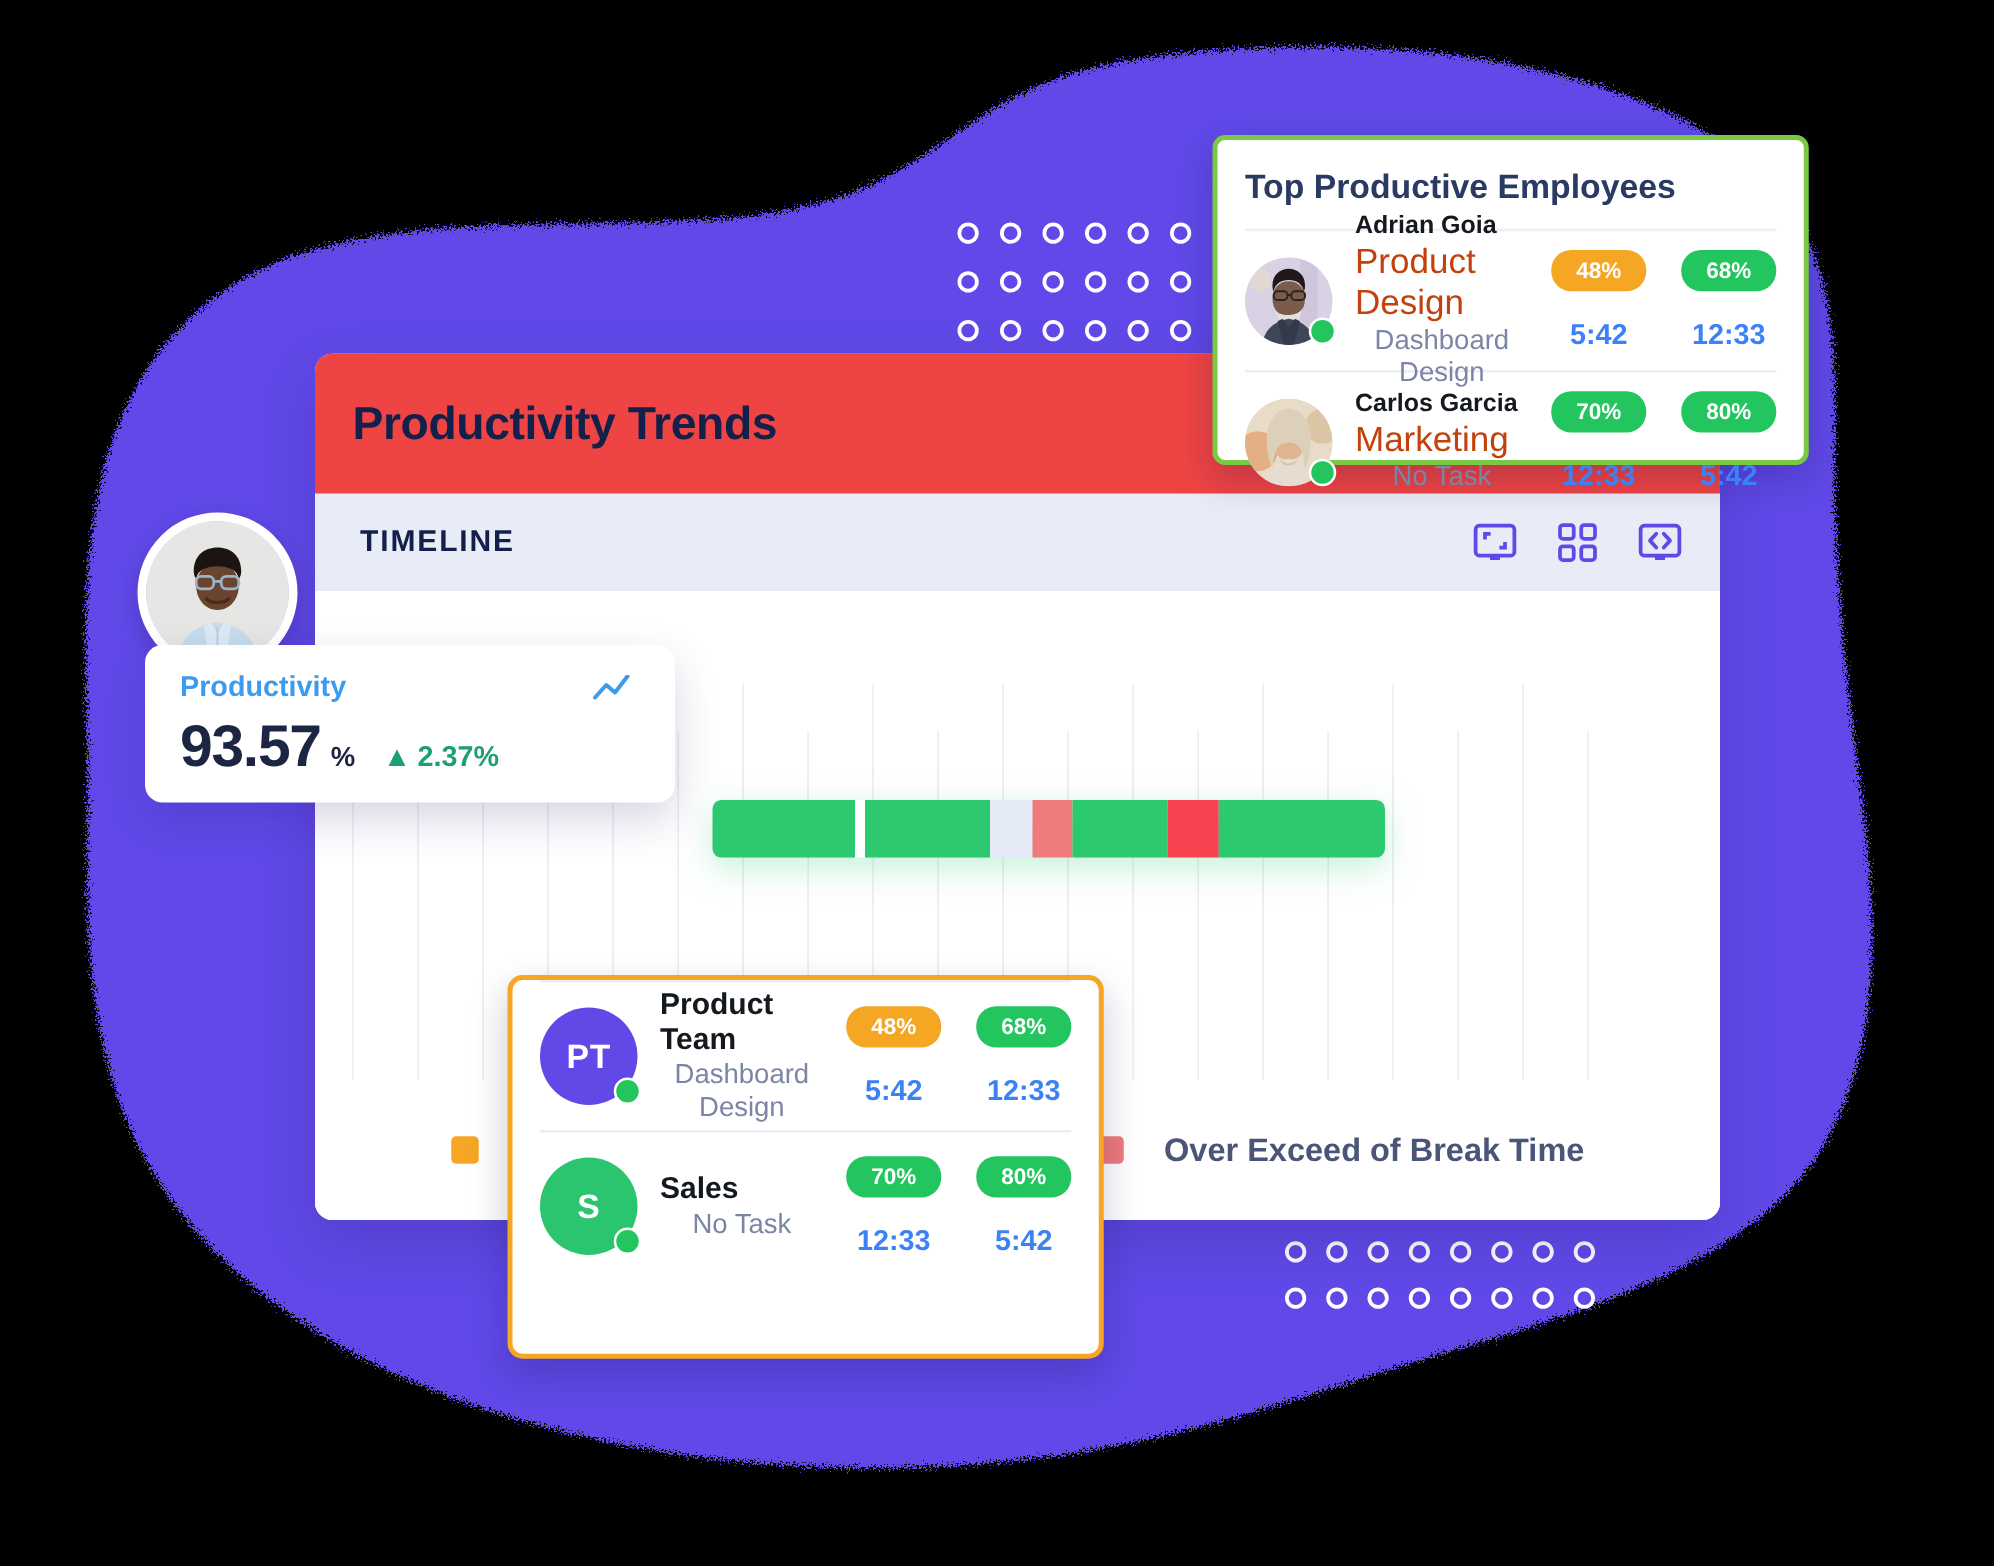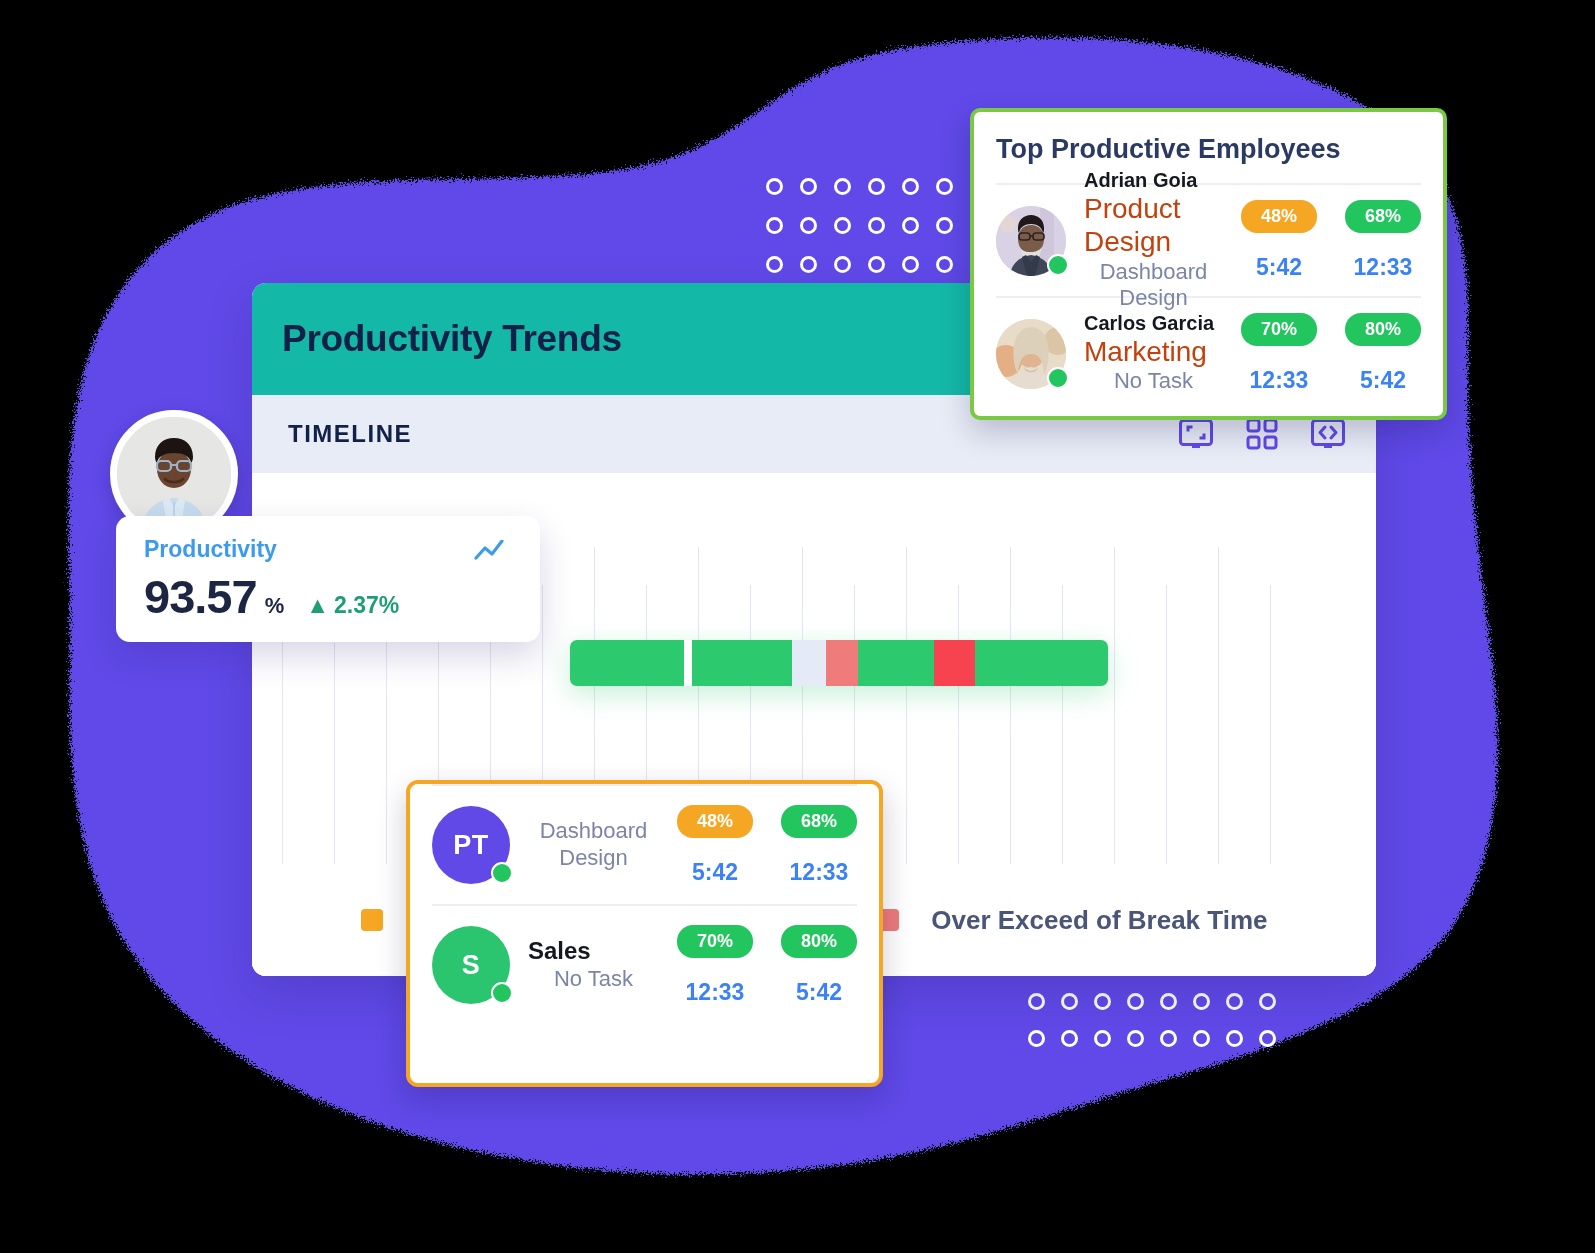--- a/index.html
+++ b/index.html
@@ -63,21 +63,21 @@
     box-shadow: 0 18px 45px rgba(40, 30, 110, 0.22);
     z-index: 10;
     overflow: hidden;
   }
 
   #card-header {
     height: 112px;
     display: flex;
     align-items: center;
     padding: 0 30px;
-    background: #14b8a6;
+    background: #ef4444;
   }
   #page-title {
     font-size: 37px;
     font-weight: bold;
     color: #12204a;
     letter-spacing: -0.3px;
   }
 
   #timeline-bar {
     height: 78px;
@@ -253,21 +253,21 @@
     right: 28px;
     top: 24px;
   }
 
   
   #employees-card {
     position: absolute;
     left: 970px;
     top: 108px;
     width: 477px;
-    height: 312px;
+    height: 264px;
     background: #ffffff;
     border: 4px solid #7ac943;
     border-radius: 10px;
     z-index: 40;
     box-shadow: 0 12px 30px rgba(20, 15, 70, 0.22);
     padding: 0 22px;
   }
 
   
   #team-card {
@@ -650,20 +650,21 @@
 
 <div id="team-card">
   <div class="panel-divider"></div>
 
   <div class="panel-row">
     <div class="row-avatar-wrap">
       <div class="row-avatar initials" style="background:#6149e8">PT</div>
       <div class="status-dot"></div>
     </div>
     <div class="row-info">
+      <div class="row-name">Product Team</div>
       <div class="row-task">Dashboard Design</div>
     </div>
     <div class="row-metrics">
       <div class="metric">
         <span class="metric-pill" style="background:#f5a623">48%</span>
         <span class="metric-time">5:42</span>
       </div>
       <div class="metric">
         <span class="metric-pill" style="background:#22c55e">68%</span>
         <span class="metric-time">12:33</span>

